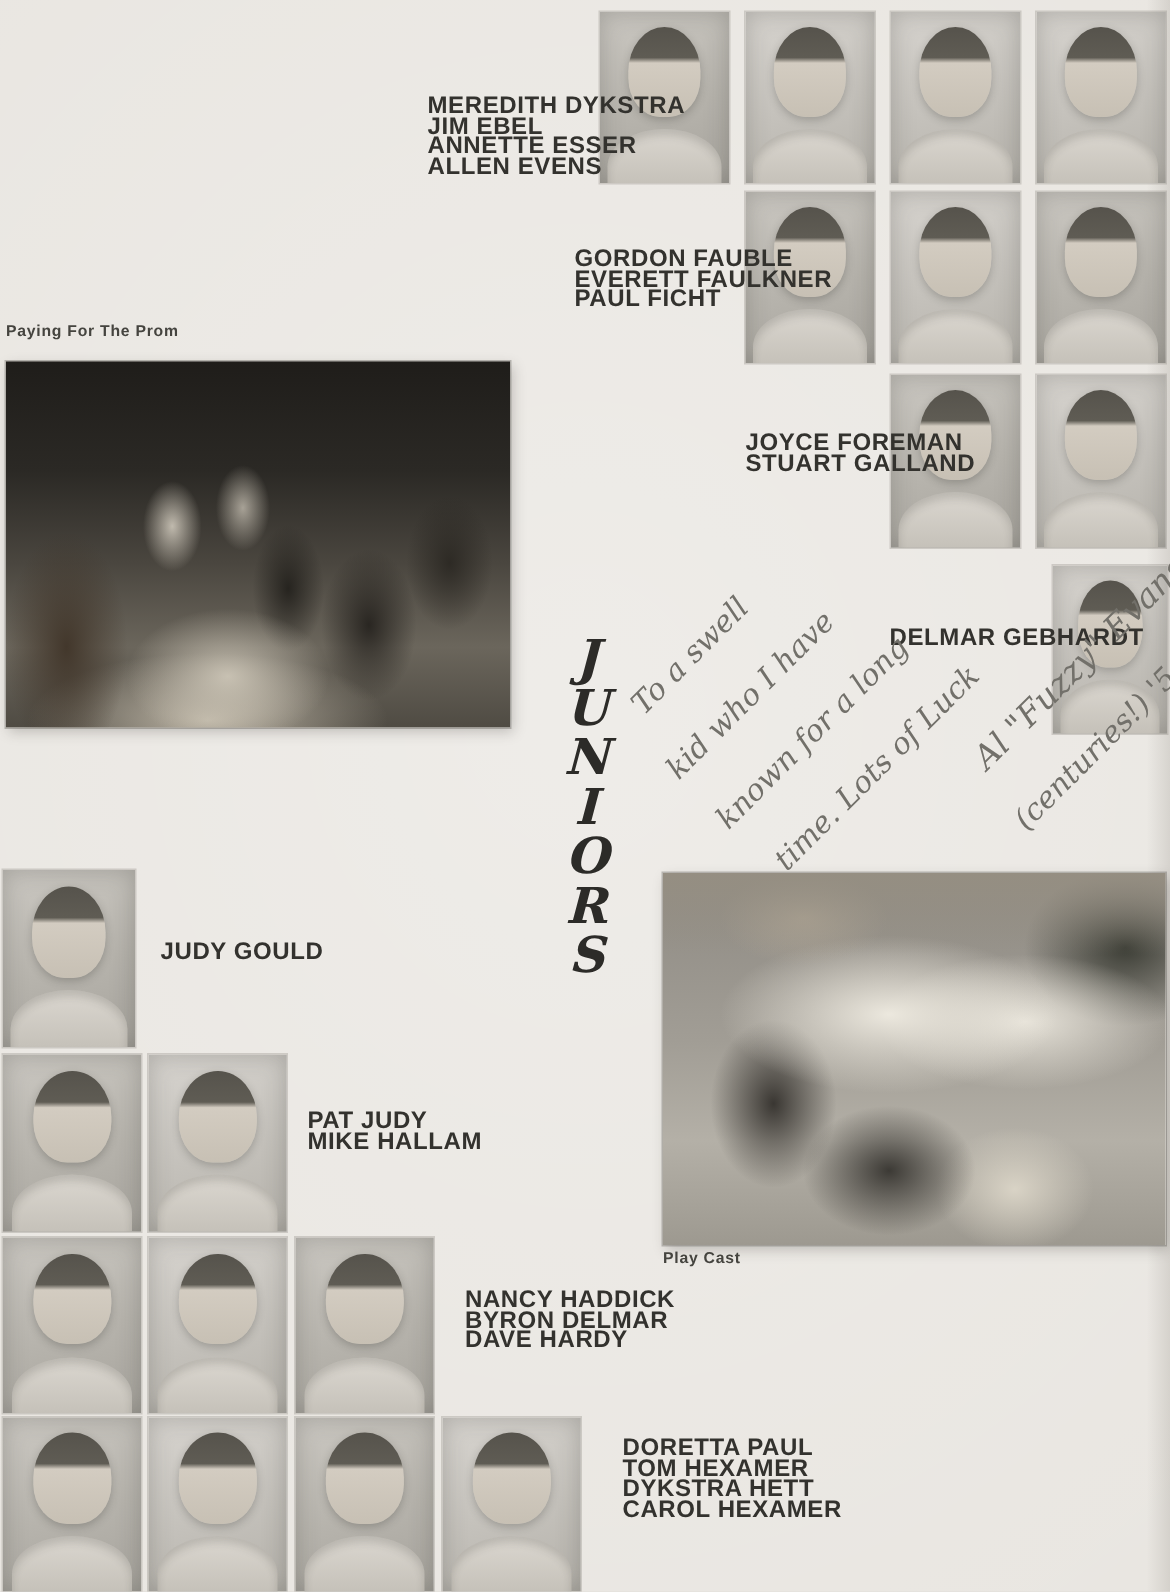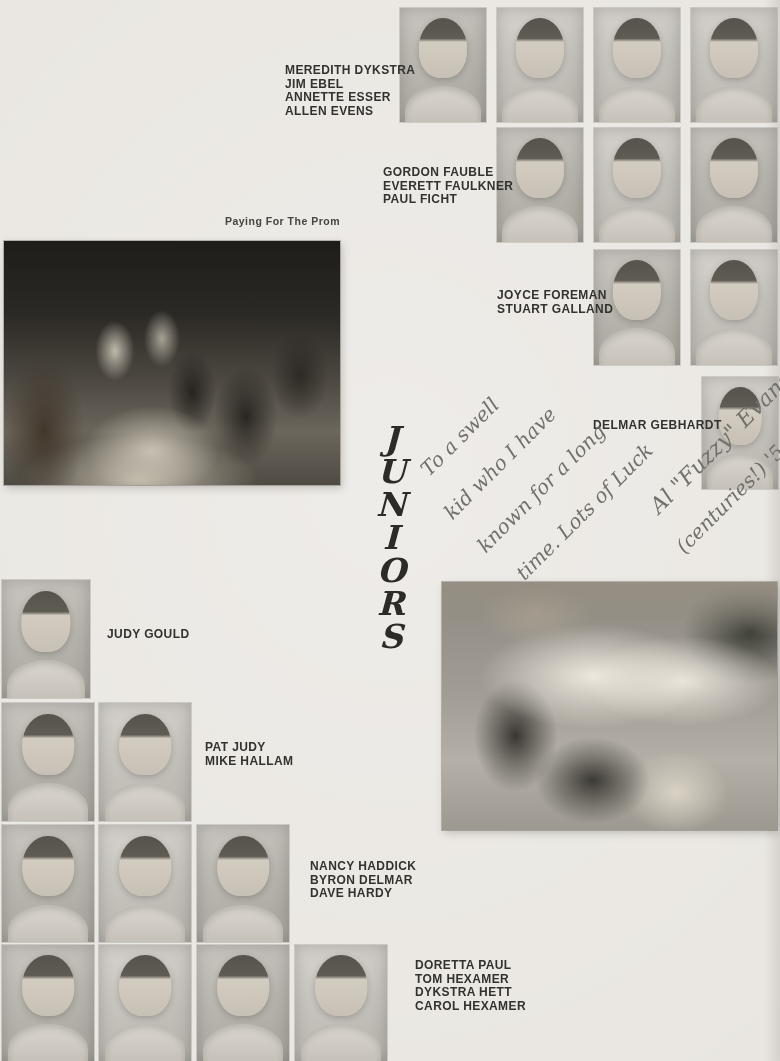--- a/index.html
+++ b/index.html
@@ -56,24 +56,24 @@
       radial-gradient(70px 40px at 28% 12%, rgba(176,166,150,.9) 0%, rgba(176,166,150,0) 80%),
       radial-gradient(150px 70px at 45% 38%, rgba(240,236,226,.95) 0%, rgba(240,236,226,0) 75%),
       radial-gradient(130px 60px at 72% 40%, rgba(238,234,224,.9) 0%, rgba(238,234,224,0) 75%),
       radial-gradient(60px 80px at 22% 62%, rgba(45,42,38,.9) 0%, rgba(45,42,38,0) 70%),
       radial-gradient(80px 60px at 45% 80%, rgba(40,38,34,.85) 0%, rgba(40,38,34,0) 72%),
       radial-gradient(70px 55px at 70% 85%, rgba(222,216,202,.9) 0%, rgba(222,216,202,0) 75%),
       radial-gradient(90px 70px at 92% 20%, rgba(50,52,44,.9) 0%, rgba(50,52,44,0) 75%),
       linear-gradient(180deg,#8e8a83 0%,#a19d95 45%,#b4b0a7 72%,#9d9990 100%);
   }
   
-  .names{position:absolute;color:var(--ink);font-size:12px;font-weight:bold;
+  .names{position:absolute;color:var(--ink);font-size:16px;font-weight:bold;
     letter-spacing:.4px;line-height:13.5px;white-space:nowrap;z-index:2;}
   .caption{position:absolute;color:#45443f;font-size:10.5px;font-weight:600;
-    letter-spacing:.5px;text-align:right;z-index:2;}
+    letter-spacing:.5px;text-align:left;z-index:2;}
   
   .vtitle{position:absolute;left:370px;top:424px;width:48px;display:flex;
     flex-direction:column;align-items:center;gap:4px;z-index:2;}
   .vtitle span{
     font-family:"DejaVu Serif",serif;font-style:italic;font-weight:bold;
     font-size:33px;line-height:29px;color:#2c2b28;transform:skewX(-4deg);
   }
   
   .handwriting{
     position:absolute;left:398px;top:466px;width:370px;z-index:3;
@@ -117,20 +117,21 @@
 
   <div class="portrait t2" style="left:2px;top:945px;width:92px;height:116px"></div>
   <div class="portrait t1" style="left:99px;top:945px;width:92px;height:116px"></div>
   <div class="portrait t2" style="left:197px;top:945px;width:92px;height:116px"></div>
   <div class="portrait t1" style="left:295px;top:945px;width:92px;height:116px"></div>
 
   <div class="caption" style="left:4px;top:215px;width:336px">Paying For The Prom</div>
   <div class="photo photo-prom" style="left:4px;top:241px;width:336px;height:244px"></div>
 
   <div class="photo photo-cast" style="left:442px;top:582px;width:335px;height:248px"></div>
+  <div class="caption" style="left:442px;top:833px;width:335px">Play Cast</div>
 
   <div class="names" style="left:285px;top:64px">
     <div>MEREDITH DYKSTRA</div>
     <div>JIM EBEL</div>
     <div>ANNETTE ESSER</div>
     <div>ALLEN EVENS</div>
   </div>
 
   <div class="names" style="left:383px;top:166px">
     <div>GORDON FAUBLE</div>

